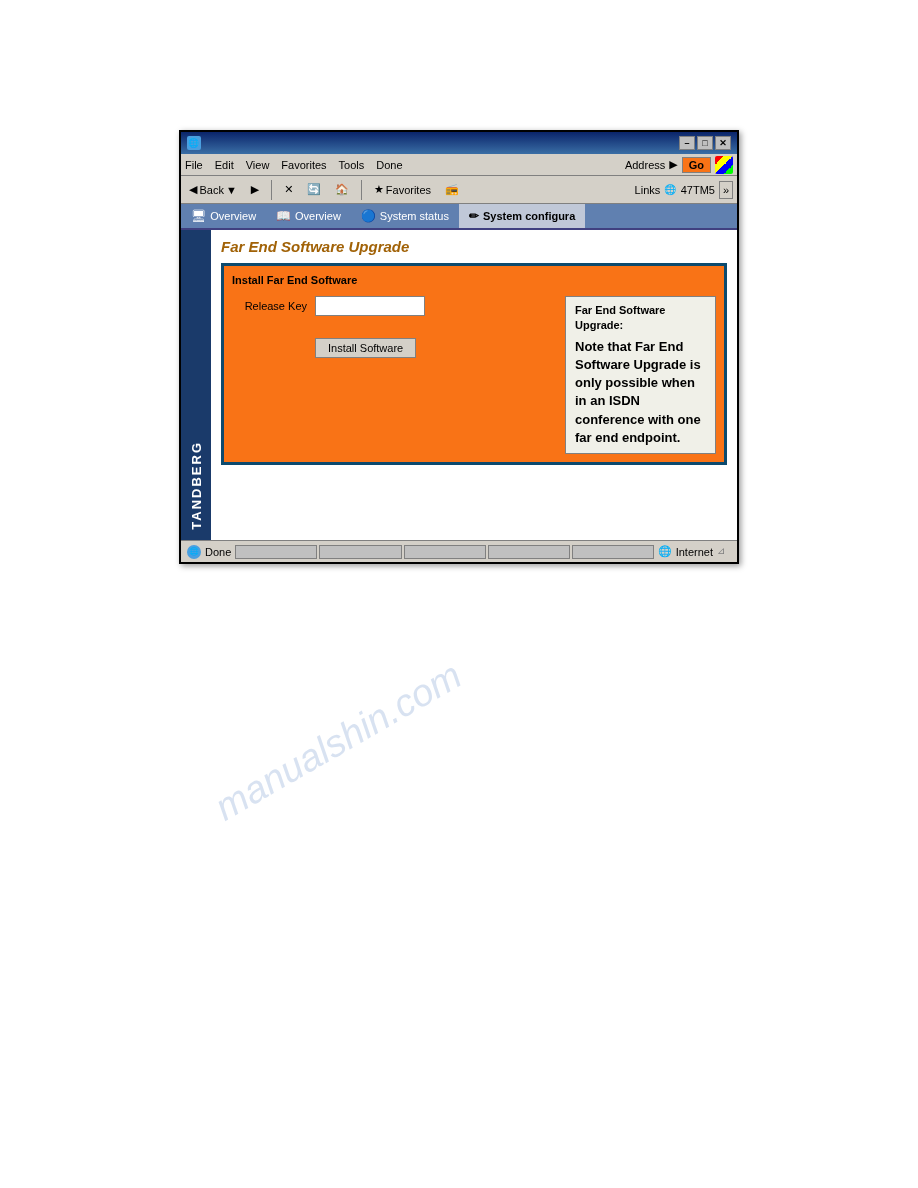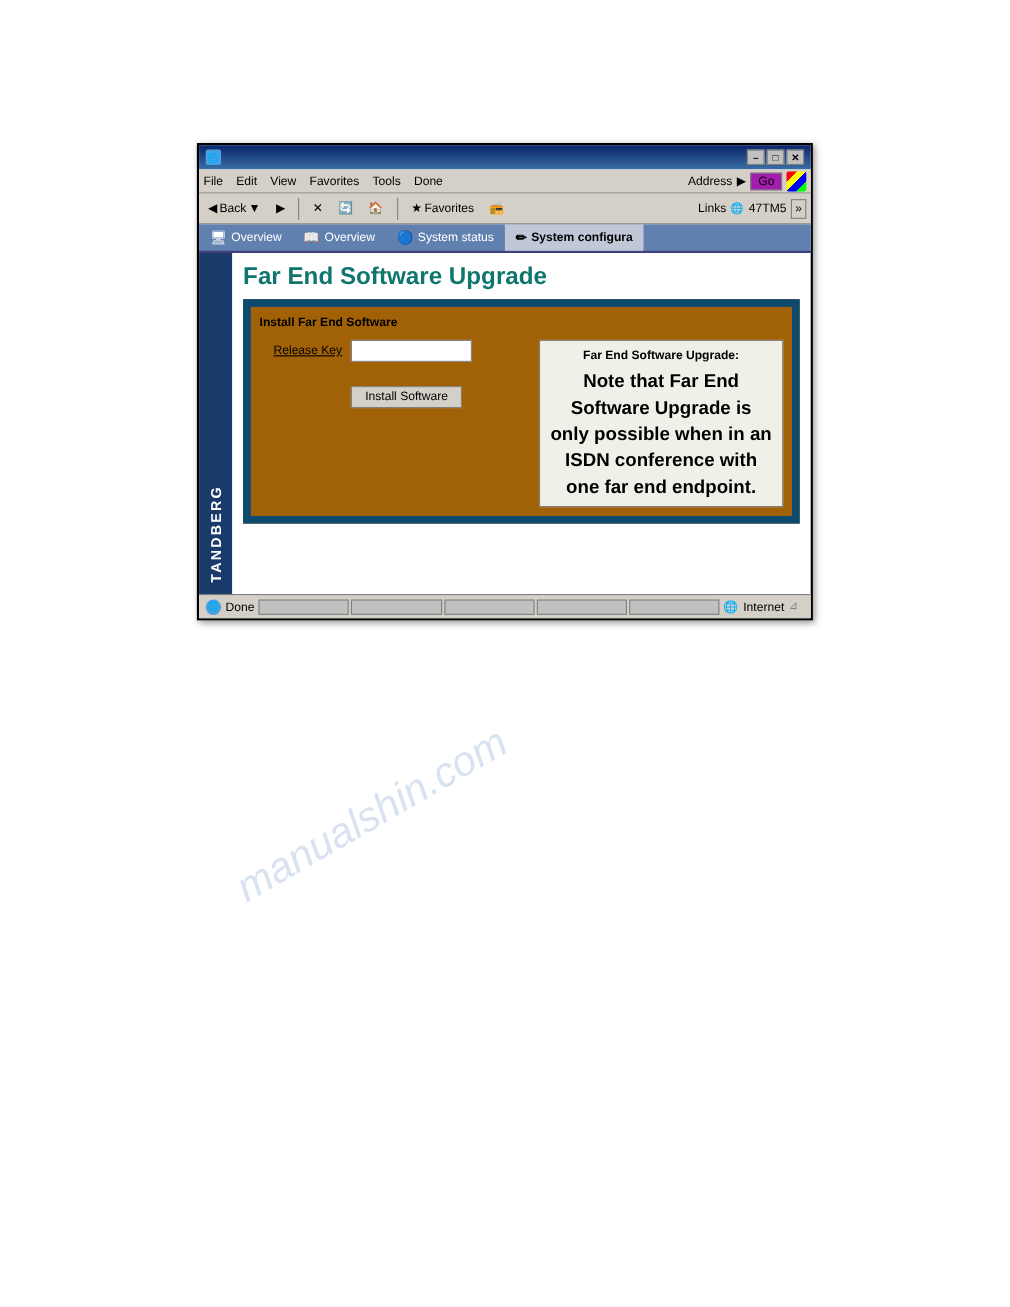--- a/index.html
+++ b/index.html
@@ -101,25 +101,26 @@
       margin-left: auto;
       display: flex;
       align-items: center;
       gap: 4px;
     }
     .address-label {
       font-size: 11px;
       color: #000;
     }
     .go-btn {
-      background: #a21caf;
+      background: #f97316;
       border: 1px solid #808080;
       font-size: 11px;
       padding: 1px 6px;
       cursor: pointer;
+      font-weight: bold;
     }
     .win-logo {
       width: 18px;
       height: 18px;
       background: linear-gradient(135deg, #f00 25%, #ff0 25%, #ff0 50%, #00f 50%, #00f 75%, #0f0 75%);
       border-radius: 2px;
     }
 
     
     .toolbar {
@@ -233,46 +234,46 @@
       transform: rotate(180deg);
       letter-spacing: 2px;
     }
 
     .main-content {
       flex: 1;
       padding: 8px 10px;
     }
 
     .page-title {
-      font-size: 22px;
-      font-weight: bold;
-      color: #0f766e;
+      font-size: 15px;
+      font-weight: bold;
+      color: #a16207;
       margin-bottom: 8px;
+      font-style: italic;
     }
 
     .section-box {
-      border: 7px solid #0c4a6e;
-      background: #a16207;
+      border: 3px solid #0c4a6e;
+      background: #f97316;
       padding: 8px;
     }
     .section-title {
       font-size: 11px;
       font-weight: bold;
       color: #000;
       margin-bottom: 10px;
     }
 
     .form-and-help {
       display: flex;
       gap: 10px;
     }
 
     .form-area {
       flex: 1;
-      text-decoration: underline;
     }
 
     .form-row {
       display: flex;
       align-items: center;
       margin-bottom: 16px;
       gap: 8px;
     }
     .form-label {
       font-size: 11px;
@@ -293,27 +294,26 @@
       background: #d4d0c8;
       border: 1px solid #808080;
       padding: 3px 12px;
       font-size: 11px;
       cursor: pointer;
       margin-left: 83px;
       margin-top: 6px;
     }
 
     .help-box {
-      width: 222px;
+      width: 151px;
       border: 1px solid #808080;
       background: #f0f0e8;
       padding: 6px 9px;
       font-size: 11px;
       line-height: 1.4;
-      text-align: center;
     }
     .help-title {
       font-weight: bold;
       margin-bottom: 4px;
     }
 
     
     .status-bar {
       background: #d4d0c8;
       border-top: 1px solid #808080;
@@ -473,21 +473,21 @@
             <div class="form-area">
               <div class="form-row">
                 <label class="form-label">Release Key</label>
                 <input class="form-input" type="text" value="" style="">
               </div>
               <button class="install-btn">Install Software</button>
             </div>
 
             <div class="help-box">
               <div class="help-title">Far End Software Upgrade:</div>
-              <p style="font-size:17px; line-height:1.4; font-weight:bold;">Note that Far End Software Upgrade is only possible when in an ISDN conference with one far end endpoint.</p>
+              <p style="font-size:13px; line-height:1.4; font-weight:bold;">Note that Far End Software Upgrade is only possible when in an ISDN conference with one far end endpoint.</p>
             </div>
           </div>
         </div>
 
       </div>
     </div>
 
     <div class="status-bar">
       <div class="status-icon">🌐</div>
       <span class="status-text">Done</span>

